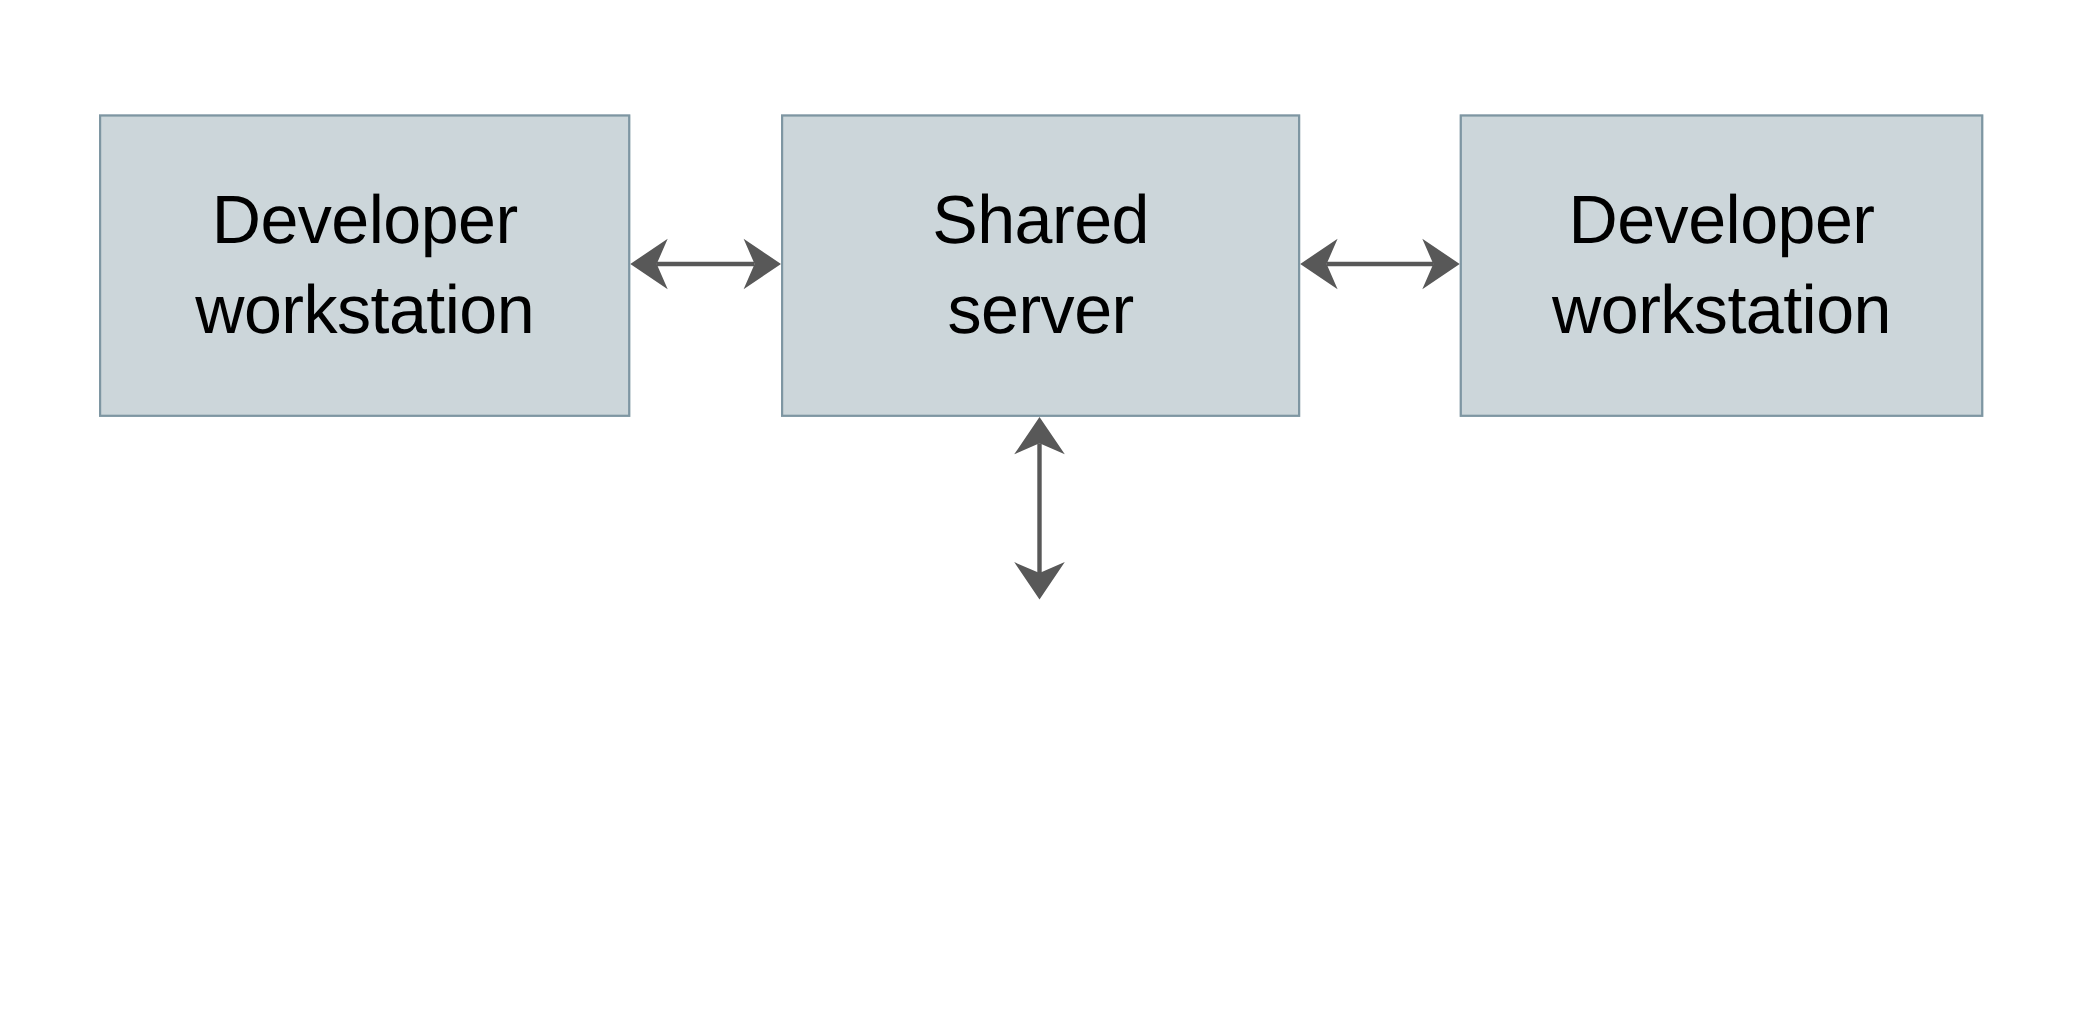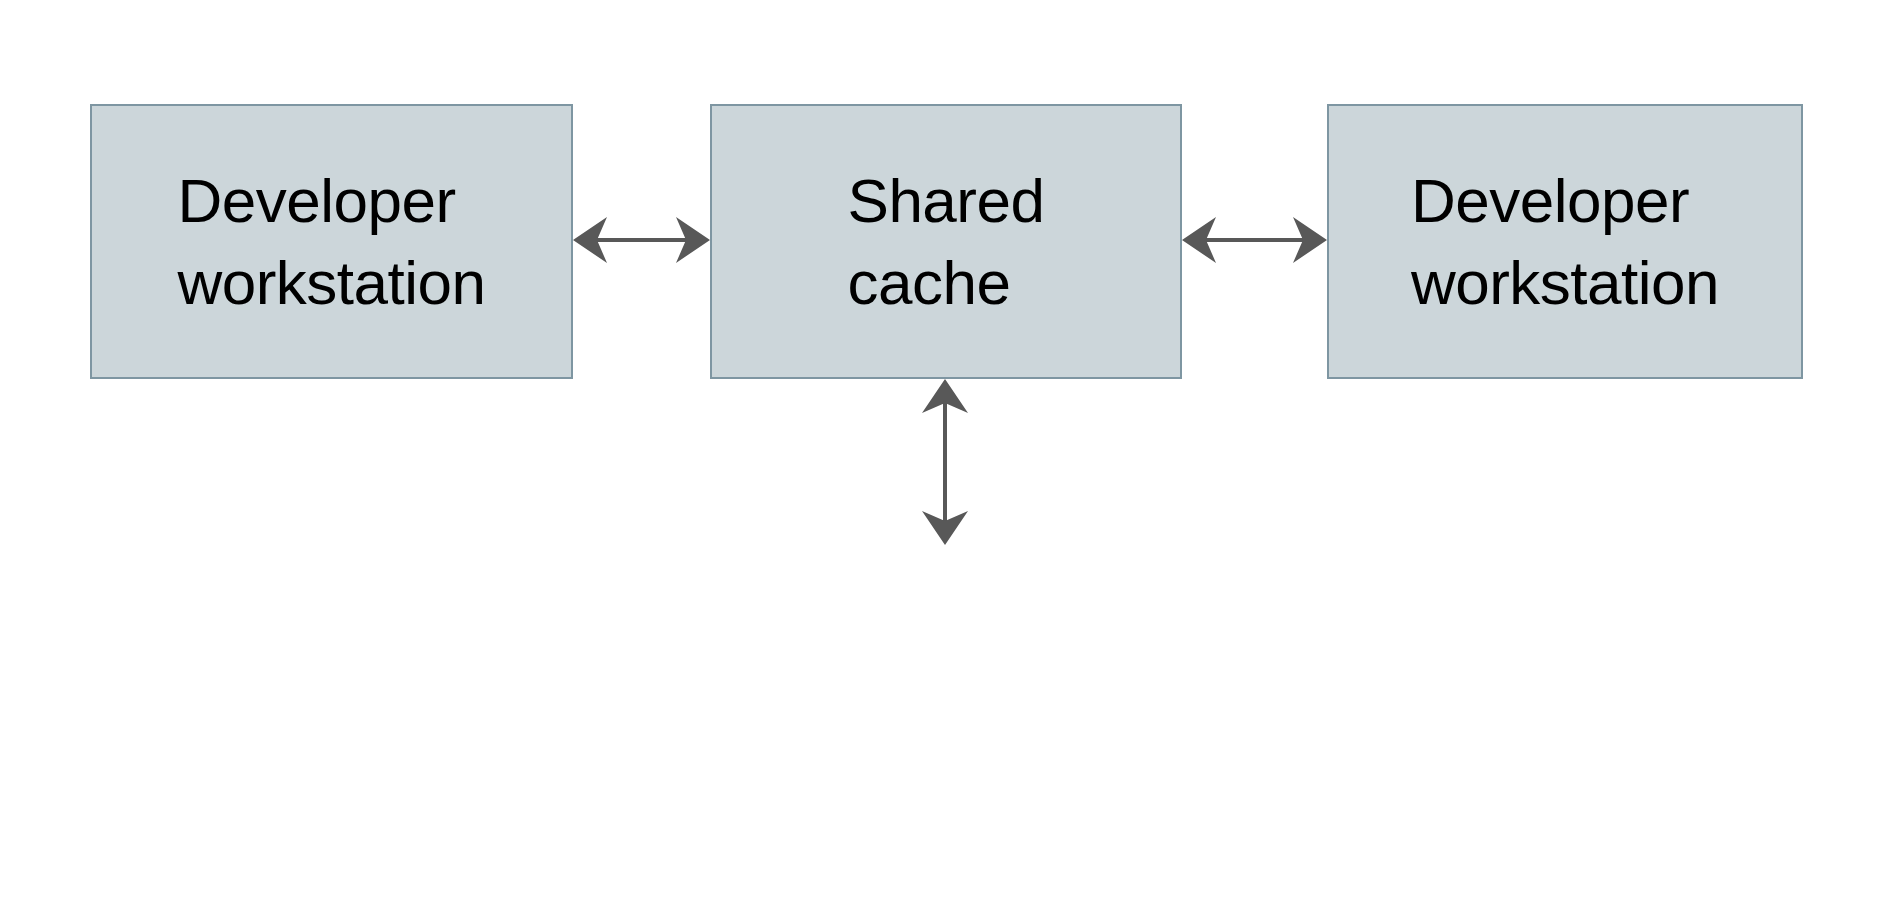--- a/index.html
+++ b/index.html
@@ -17,21 +17,21 @@
     font-family: "Liberation Sans", "DejaVu Sans", sans-serif;
   }
   .node {
     position: absolute;
     box-sizing: border-box;
     background: #ccd6da;
     border: 2px solid #7e96a2;
     display: flex;
     align-items: center;
     justify-content: center;
-    text-align: left;
+    text-align: center;
   }
   .node-label {
     color: #000000;
     font-size: 62px;
     line-height: 1.32;
     font-weight: 400;
     letter-spacing: -0.5px;
     white-space: pre-line;
     padding: 0 8px;
   }
@@ -46,21 +46,21 @@
 
 <div id="canvas">
 
   <div class="node" style="left: 90px; top: 104px; width: 483px; height: 275px; background: rgb(204, 214, 218); border-color: rgb(126, 150, 162);">
     <div class="node-label">Developer
 workstation</div>
   </div>
 
   <div class="node" style="left: 710px; top: 104px; width: 472px; height: 275px; background: rgb(204, 214, 218); border-color: rgb(126, 150, 162);">
     <div class="node-label">Shared
-cache</div>
+server</div>
   </div>
 
   <div class="node" style="left: 1327px; top: 104px; width: 476px; height: 275px; background: rgb(204, 214, 218); border-color: rgb(126, 150, 162);">
     <div class="node-label">Developer
 workstation</div>
   </div>
 
 
   <div class="edge" style="left: 543px; top: 210px; width: 197px; height: 60px;">
       <svg width="197" height="60" viewBox="0 0 197 60">

